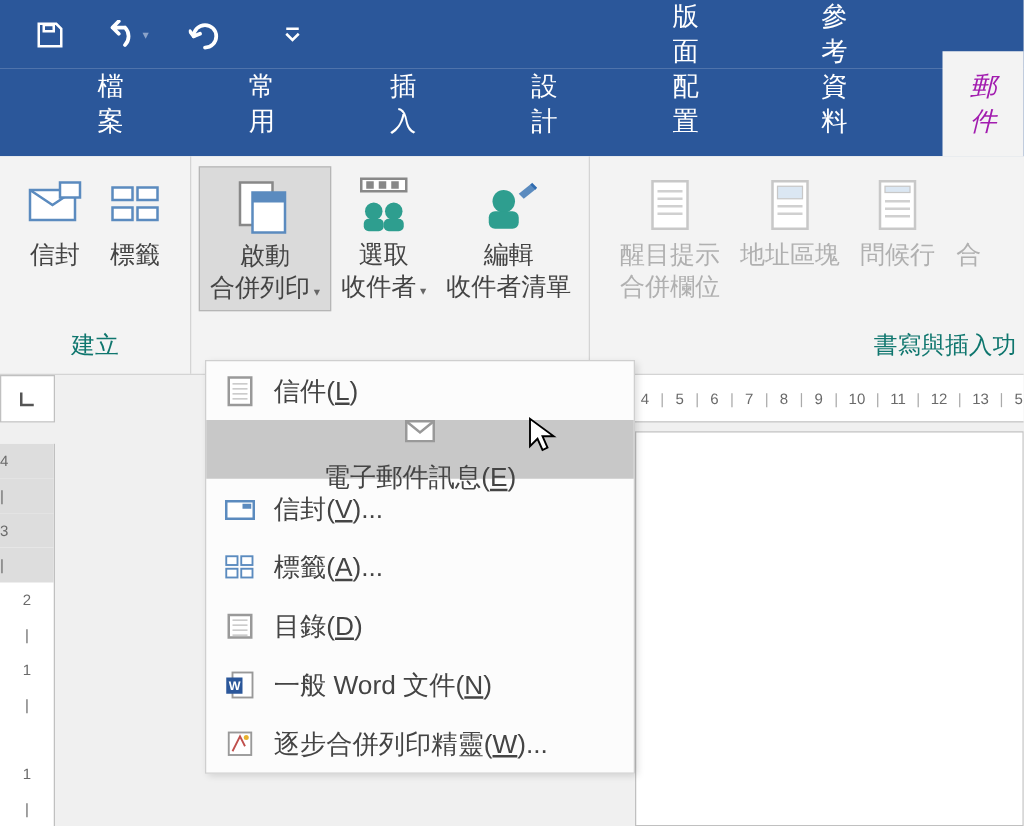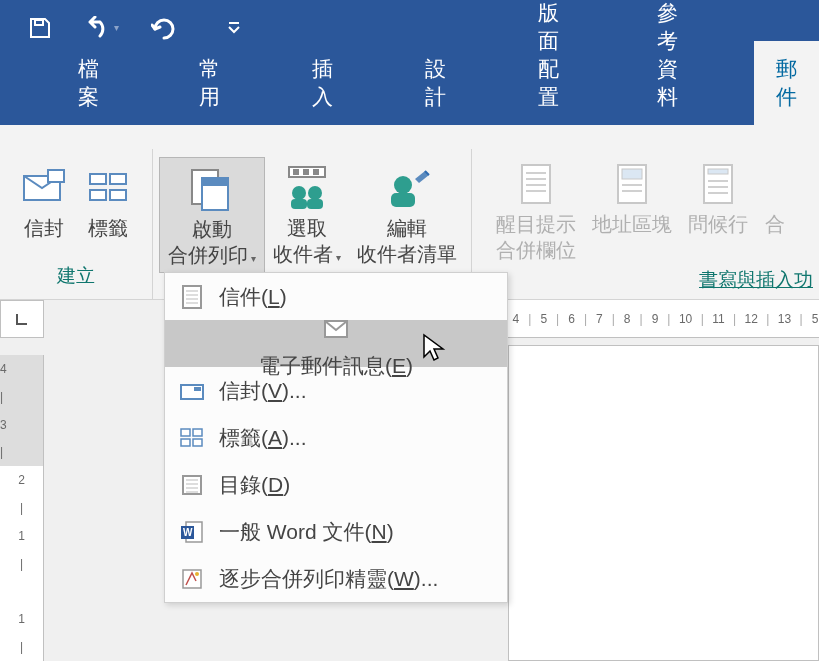--- a/index.html
+++ b/index.html
@@ -7,36 +7,36 @@
 
   
   .titlebar { background: #2b579a; height: 55px; display: flex; align-items: center; padding-left: 28px; gap: 30px; }
   .qat-btn { color: #fff; display: flex; align-items: center; justify-content: center; cursor: pointer; }
   .qat-sep { color: #8ba3c9; font-size: 10px; padding: 0 2px; }
 
   
   .tabs { background: #2b579a; height: 70px; display: flex; align-items: flex-end; }
   .tab { color: #fff; font-size: 21px; padding: 14px 22px; cursor: pointer; margin-left: 48px; }
   .tab.file { padding-left: 30px; padding-right: 30px; }
-  .tab.active { background: #f3f3f3; color: #0369a1; }
+  .tab.active { background: #f3f3f3; color: #a21caf; font-style: italic; }
 
   
   .ribbon { background: #f3f3f3; height: 175px; border-bottom: 1px solid #d4d4d4; display: flex; position: relative; }
-  .group { display: flex; flex-direction: column; align-items: center; border-right: 1px solid #d4d4d4; padding: 8px 6px 4px 6px; margin-top: 24px; }
+  .group { display: flex; flex-direction: column; align-items: center; border-right: 1px solid #d4d4d4; padding: 8px 6px 4px 6px; }
   .group-row { display: flex; }
   .group-label { font-size: 19px; color: #0f766e; margin-top: auto; padding-bottom: 6px; }
   .bigbtn { display: flex; flex-direction: column; align-items: center; padding: 4px 8px; cursor: pointer; min-width: 64px; }
   .bigbtn.highlight { background: #dadada; border: 1px solid #b6b6b6; align-items: center; }
   .bigbtn .icon-slot { height: 54px; display: flex; align-items: center; justify-content: center; }
   .bigbtn .lbl { font-size: 20px; color: #444; text-align: center; line-height: 1.3; white-space: nowrap; }
   .bigbtn.dis .lbl { color: #b0b0b0; }
   .drop-caret { font-size: 10px; color: #666; margin-left: 3px; }
 
   
-  .dropdown { position: absolute; left: 164px; top: 272px; width: 344px; background: #fcfcfc; border: 1px solid #cfcfcf; box-shadow: 2px 2px 6px rgba(0,0,0,0.15); z-index: 50; }
+  .dropdown { position: absolute; left: 164px; top: 288px; width: 344px; background: #fcfcfc; border: 1px solid #cfcfcf; box-shadow: 2px 2px 6px rgba(0,0,0,0.15); z-index: 50; }
   .menu-item { display: flex; align-items: center; height: 47px; padding: 0 14px; font-size: 21px; color: #444; cursor: pointer; gap: 14px; }
   .menu-item.hovered { background: #c8c8c8; flex-direction: column; }
   .menu-item .mi-icon { width: 26px; display: flex; justify-content: center; align-items: center; }
   .menu-item .underline { text-decoration: underline; }
 
   
   .ruler-corner { position: absolute; left: 0; top: 300px; width: 44px; height: 38px; background: #fff; border: 1px solid #c0c0c0; display: flex; align-items: center; justify-content: center; font-size: 12px; color: #555;}
   .hruler { position: absolute; left: 508px; top: 300px; right: 0; height: 38px; background: #fff; border-bottom: 1px solid #c0c0c0; font-size: 12px; color: #6a6a6a; display:flex; align-items:center; gap: 6px; padding-left: 4px; white-space: nowrap; overflow:hidden;}
   .hruler span { display:inline-block; width: 18px; text-align:center; }
   .hruler .tick { color:#aaa; }
@@ -197,21 +197,21 @@
               <line x1="10" y1="32" x2="30" y2="32" stroke="#d0d0d0" stroke-width="2"></line>
             </svg>
         </div>
         <div class="lbl">問候行</div>
       </div>
       <div class="bigbtn dis" style="min-width:30px;padding-right:0;">
         <div class="icon-slot"></div>
         <div class="lbl">合</div>
       </div>
     </div>
-    <div class="group-label" style="align-self:flex-end; padding-right:0;text-decoration:underline;">書寫與插入功</div>
+    <div class="group-label" style="align-self:flex-end; padding-right:0;">書寫與插入功</div>
   </div>
 </div>
 
 <div class="dropdown">
   <div class="menu-item">
     <span class="mi-icon">
         <svg width="22" height="26">
           <rect x="2" y="2" width="18" height="22" fill="#fff" stroke="#999" stroke-width="2"></rect>
           <line x1="5" y1="7" x2="17" y2="7" stroke="#bbb"></line>
           <line x1="5" y1="11" x2="17" y2="11" stroke="#bbb"></line>

